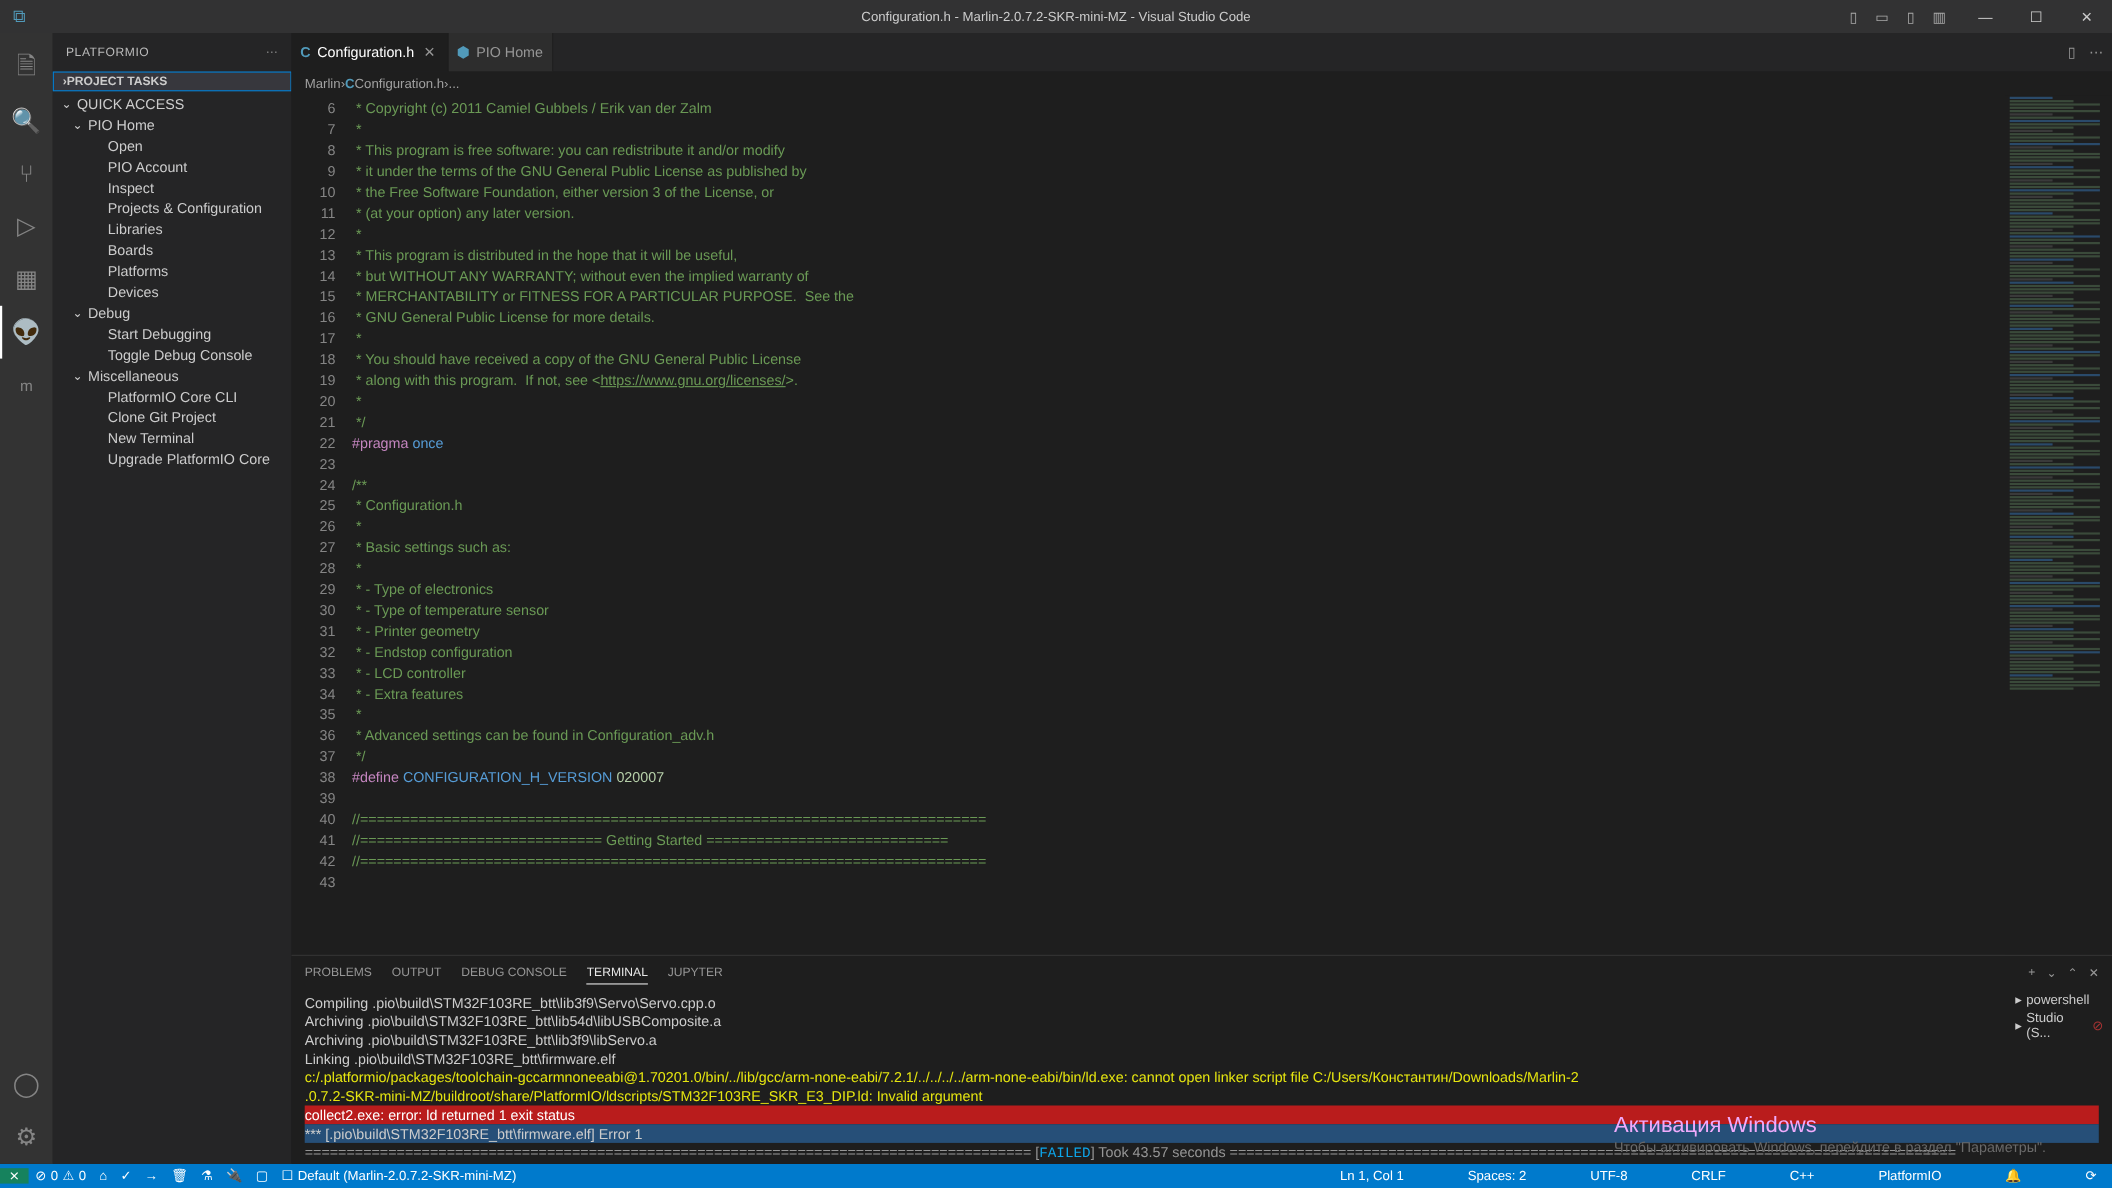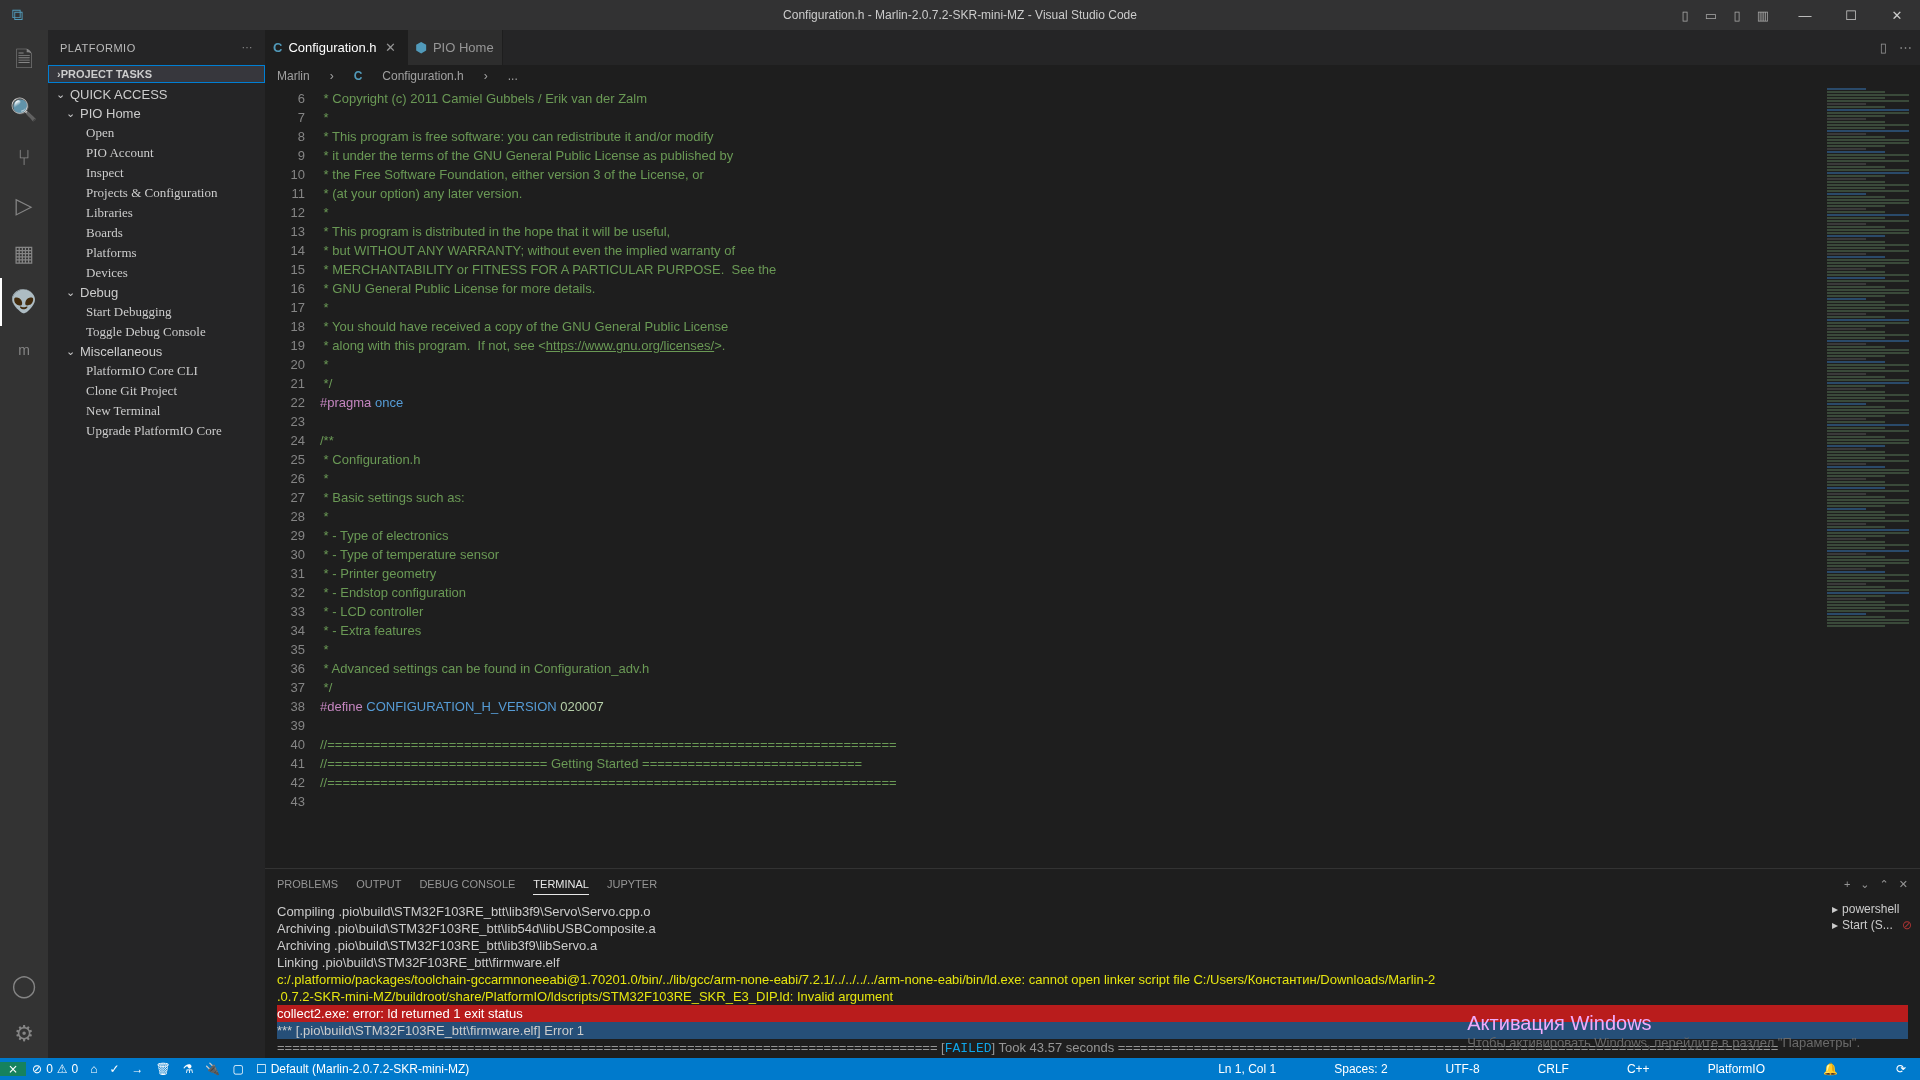--- a/index.html
+++ b/index.html
@@ -20,29 +20,29 @@
 .activity-icon.active::before { content: ""; position: absolute; left: 0; top: 0; bottom: 0; width: 2px; background: #ffffff; }
 .activitybar .bottom { margin-top: auto; }
 .sidebar { width: 217px; background: #252526; display: flex; flex-direction: column; }
 .sidebar-header { height: 35px; padding: 0 12px; display: flex; align-items: center; justify-content: space-between; color: #bbbbbb; font-size: 11px; letter-spacing: 0.5px; }
 .sidebar-header .actions { color: #858585; cursor: pointer; }
 .section-header { background: #37373d; color: #cccccc; padding: 2px 8px; font-size: 11px; font-weight: bold; display: flex; align-items: center; border: 1px solid #007fd4; }
 .tree { padding: 2px 0; color: #cccccc; font-size: 13px; }
 .tree-item { padding: 2px 0 2px 20px; display: flex; align-items: center; cursor: pointer; }
 .tree-item.section { font-weight: normal; padding-left: 8px; }
 .tree-item .chev { display: inline-block; width: 14px; color: #cccccc; font-size: 11px; }
-.tree-item.leaf { padding-left: 38px; font-family: Liberation Serif, serif; }
+.tree-item.leaf { padding-left: 50px; }
 .editor-area { flex: 1; display: flex; flex-direction: column; background: #1e1e1e; position: relative; }
 .tabs { height: 35px; background: #252526; display: flex; align-items: stretch; }
 .tab { display: flex; align-items: center; padding: 0 8px; background: #2d2d2d; color: #969696; border-right: 1px solid #1e1e1e; cursor: pointer; font-size: 13px; gap: 6px; }
 .tab.active { background: #1e1e1e; color: #ffffff; }
 .tab .tab-icon { color: #519aba; font-weight: bold; }
 .tab .tab-close { color: #969696; width: 16px; text-align: center; }
 .tabs .tab-right { margin-left: auto; display: flex; align-items: center; padding: 0 8px; gap: 12px; color: #969696; }
-.breadcrumb { height: 22px; background: #1e1e1e; padding: 0 12px; display: flex; align-items: center; color: #a0a0a0; font-size: 12px; gap: 20px; }
+.breadcrumb { height: 22px; background: #1e1e1e; padding: 0 12px; display: flex; align-items: center; color: #a0a0a0; font-size: 12px; gap: 0; }
 .breadcrumb .crumb-icon { color: #519aba; font-weight: bold; }
 .code-area { flex: 1; display: flex; overflow: hidden; position: relative; }
 .gutter { width: 55px; text-align: right; padding-right: 15px; color: #858585; font-family: Consolas, monospace; font-size: 13px; line-height: 19px; padding-top: 2px; }
 .code { flex: 1; font-family: Consolas, monospace; font-size: 13px; line-height: 19px; color: #d4d4d4; padding-top: 2px; white-space: pre; }
 .code .c { color: #6a9955; }
 .code .kw { color: #c586c0; }
 .code .def { color: #569cd6; }
 .code .num { color: #b5cea8; }
 .code .lnk { text-decoration: underline; }
 .minimap { width: 97px; background: #1e1e1e; position: relative; overflow: hidden; }
@@ -412,21 +412,21 @@
           <span>✕</span>
         </div>
       </div>
       <div class="panel-side" id="terminal-list">
           <div class="ts-item">
             <span class="ts-icon">▸</span>
             <span>powershell</span>
           </div>
           <div class="ts-item">
             <span class="ts-icon">▸</span>
-            <span>Start (S...</span>
+            <span>Studio (S...</span>
             <span class="del">⊘</span>
           </div>
         </div>
       <div class="terminal" id="terminal"><div class="t-white">Compiling .pio\build\STM32F103RE_btt\lib3f9\Servo\Servo.cpp.o</div><div class="t-white">Archiving .pio\build\STM32F103RE_btt\lib54d\libUSBComposite.a</div><div class="t-white">Archiving .pio\build\STM32F103RE_btt\lib3f9\libServo.a</div><div class="t-white">Linking .pio\build\STM32F103RE_btt\firmware.elf</div><div class="t-yellow">c:/.platformio/packages/toolchain-gccarmnoneeabi@1.70201.0/bin/../lib/gcc/arm-none-eabi/7.2.1/../../../../arm-none-eabi/bin/ld.exe: cannot open linker script file C:/Users/Константин/Downloads/Marlin-2</div><div class="t-yellow">.0.7.2-SKR-mini-MZ/buildroot/share/PlatformIO/ldscripts/STM32F103RE_SKR_E3_DIP.ld: Invalid argument</div><div class="t-redbg">collect2.exe: error: ld returned 1 exit status</div><div class="t-sel">*** [.pio\build\STM32F103RE_btt\firmware.elf] Error 1 </div><div><span class="t-gray">======================================================================================= [</span><span class="t-red">FAILED</span><span class="t-gray">] Took 43.57 seconds =======================================================================================</span></div><div></div><div>Environment    Status    Duration</div></div>
       <div class="watermark">
         <div class="wm-title">Активация Windows</div>
         <div>Чтобы активировать Windows, перейдите в раздел "Параметры".</div>
       </div>
     </div>
   </div>

